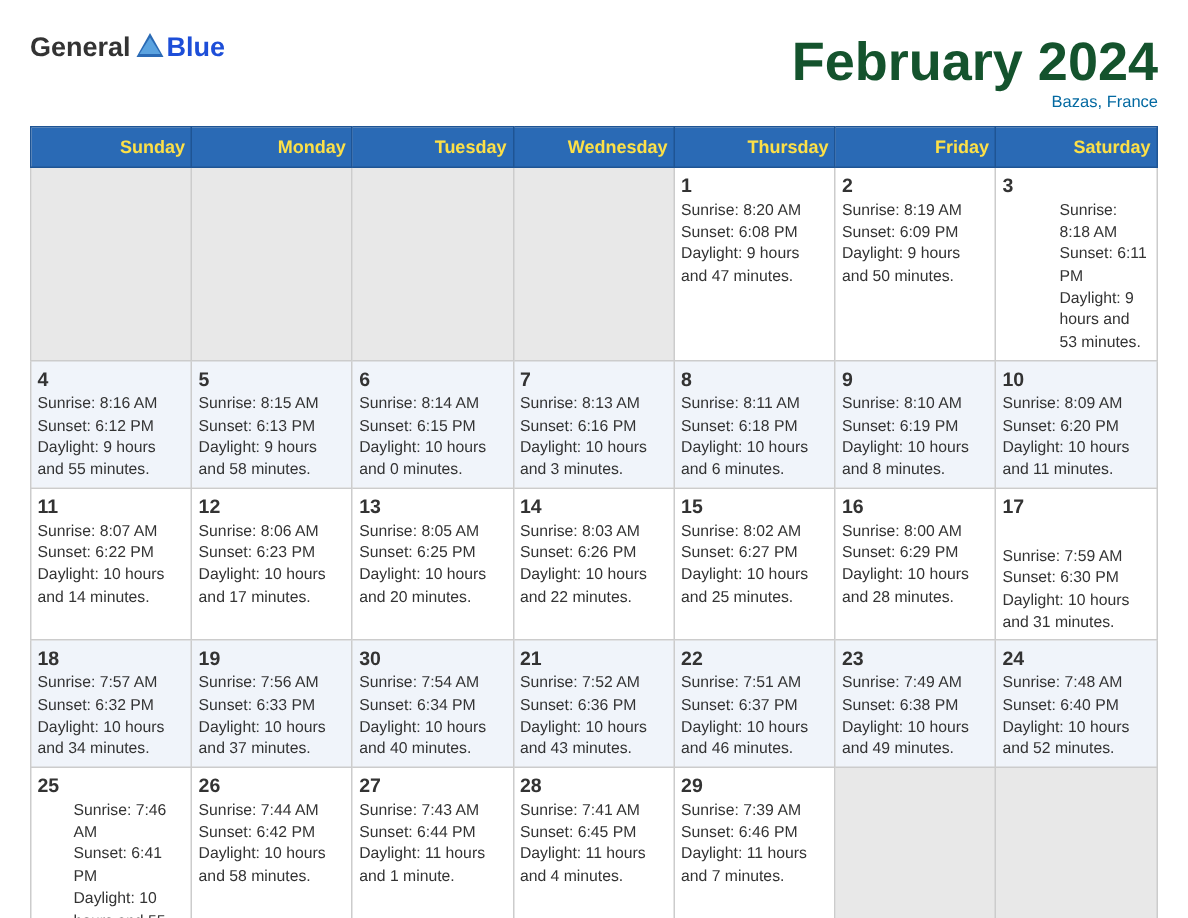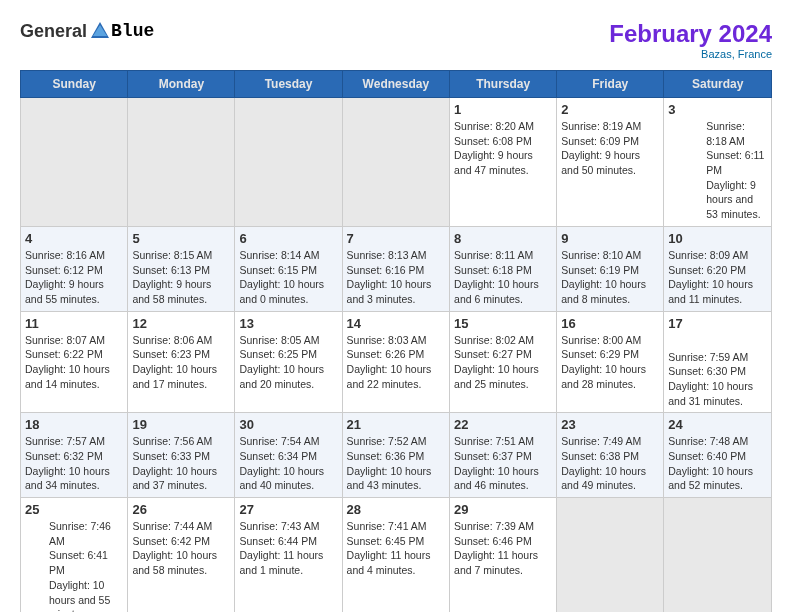--- a/index.html
+++ b/index.html
@@ -21,50 +21,49 @@
       align-items: center;
     }
     .logo-text-general {
       font-size: 18px;
       font-weight: bold;
       color: #333;
     }
     .logo-text-blue {
       font-size: 18px;
       font-weight: bold;
-      color: #000000;
-      font-family: Liberation Mono, monospace;
+      color: #1d4ed8;
     }
     .logo-icon {
       width: 22px;
       height: 22px;
       margin-left: 2px;
     }
     .title-area {
       text-align: right;
     }
     .main-title {
-      font-size: 24px;
+      font-size: 36px;
       font-weight: bold;
-      color: #6d28d9;
+      color: #14532d;
     }
     .subtitle {
       font-size: 11px;
       color: #0369a1;
     }
     table {
       width: 100%;
       border-collapse: collapse;
       font-size: 11px;
     }
     thead tr th {
       background-color: #2a6ab5;
-      color: #e5e5e5;
+      color: #fde047;
       padding: 6px 4px;
-      text-align: center;
+      text-align: right;
       font-size: 12px;
       border: 1px solid #1e5494;
     }
     tbody tr td {
       border: 1px solid #ccc;
       padding: 4px;
       vertical-align: top;
       min-height: 80px;
       width: 108px;
     }

